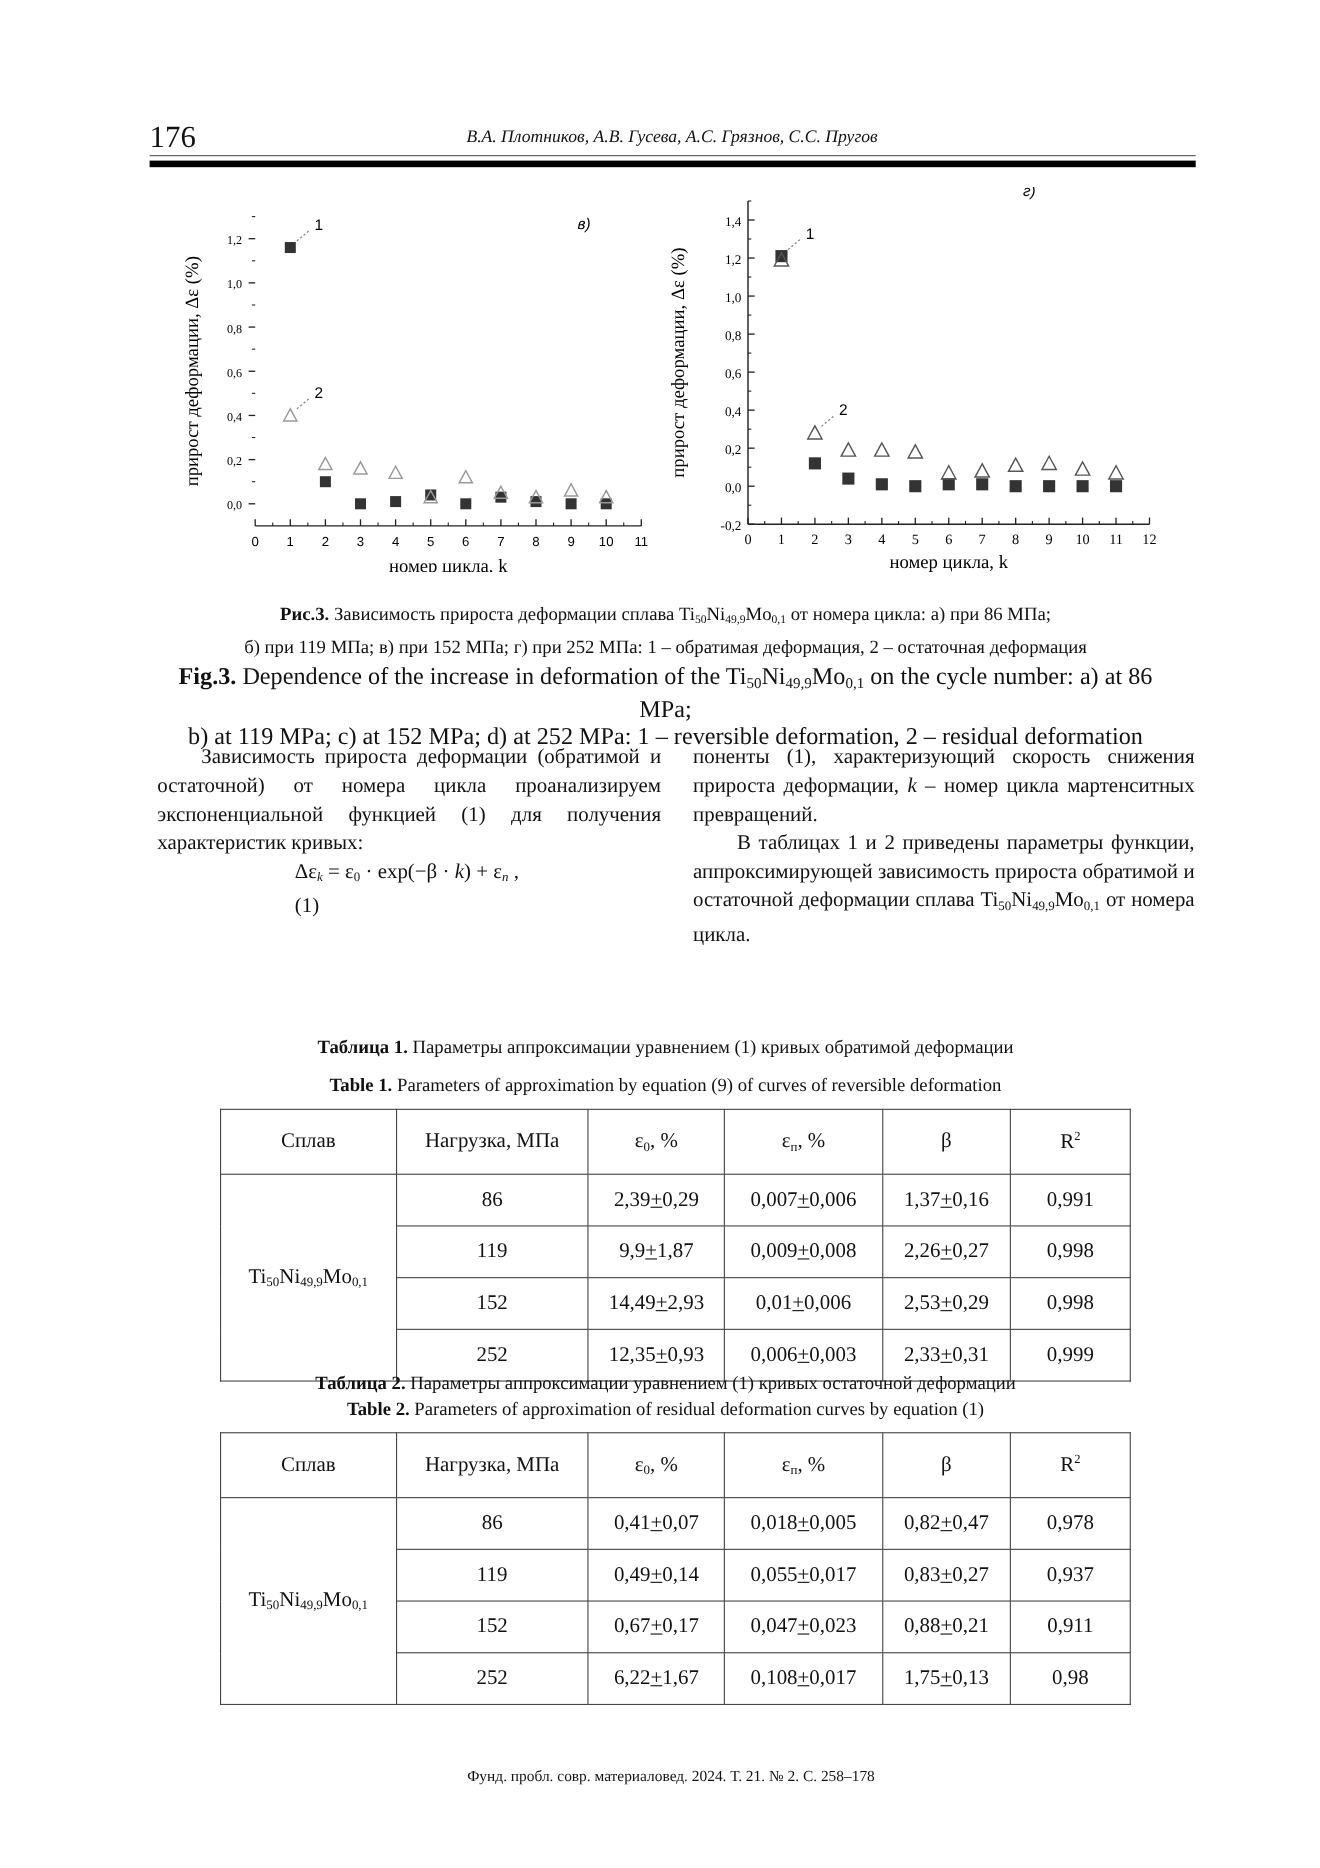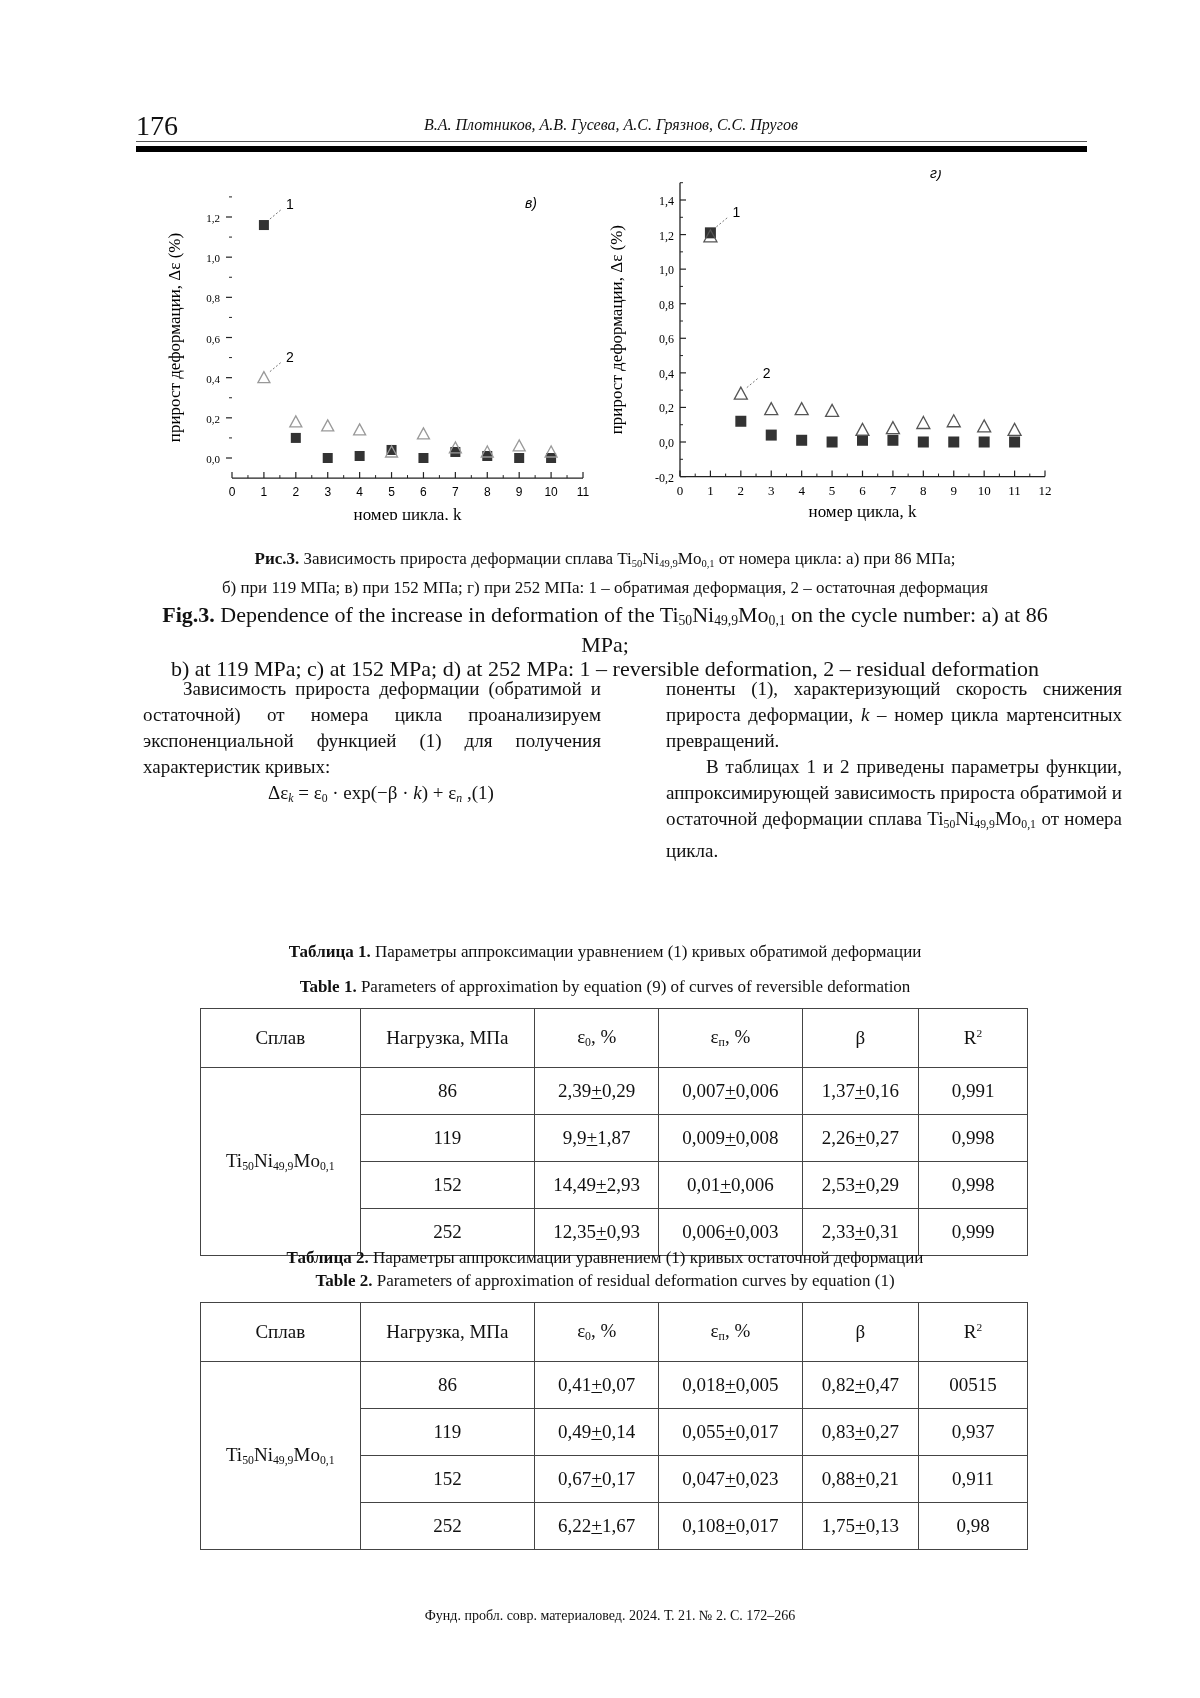--- a/index.html
+++ b/index.html
@@ -8,23 +8,23 @@
   #page-num { left:136px; top:110px; font-size:28px; }
   #running-head { left:400px; top:116px; font-size:16px; font-style:italic;margin-left:24px; }
   #rule-thin { left:136px; top:141px; width:951px; height:1px; background:#555; }
   #rule-thick { left:136px; top:146px; width:951px; height:6px; background:#000; }
   svg text { font-family:"Liberation Serif", serif; }
   .sans { font-family:"Liberation Sans", sans-serif; }
   #cap-ru { left:140px; top:547px; width:930px; text-align:center; font-size:17px; line-height:24px; }
   #cap-en { left:140px; top:603px; width:930px; text-align:center; font-size:22px; line-height:24px; }
   .col { font-size:19px; line-height:26px; text-align:justify; }
   #col-left { left:143px; top:676px; width:458px; }
-  #col-right { left:630px; top:676px; width:456px;margin-left:36px; }
+  #col-right { left:630px; top:676px; width:456px; }
   .indent { text-indent:40px; }
-  .eq { display:flex; justify-content:flex-start; margin:0 0 8px 0; padding-left:125px; font-style:normal; }
+  .eq { display:flex; justify-content:flex-end; margin:0 0 8px 0; padding-left:125px; font-style:normal;flex-direction:column; }
   .tcap { position:absolute; left:140px; width:930px; text-align:center; font-size:17px; }
   table.data { position:absolute; border-collapse:collapse; font-size:19px; }
   table.data td, table.data th { border:1.5px solid #444; text-align:center; font-weight:normal; padding:5px; }
   table.data th { height:48px; }
   table.data td { height:36px; }
   #footer { left:380px; top:1608px; width:460px; text-align:center; font-size:14px; }
   sub { font-size:0.62em; vertical-align:-0.25em; }
   .u { text-decoration:underline; }
 </style>
 </head>
@@ -314,21 +314,21 @@
         <th>ε<sub>п</sub>, %</th>
         <th>β</th>
         <th>R<sup style="font-size:0.6em">2</sup></th>
       </tr>
       <tr>
         <td rowspan="4">Ti<sub>50</sub>Ni<sub>49,9</sub>Mo<sub>0,1</sub></td>
         <td>86</td>
         <td>0,41<span class="u">+</span>0,07</td>
         <td>0,018<span class="u">+</span>0,005</td>
         <td>0,82<span class="u">+</span>0,47</td>
-        <td>00515</td>
+        <td>0,978</td>
       </tr>
       <tr>
         <td>119</td>
         <td>0,49<span class="u">+</span>0,14</td>
         <td>0,055<span class="u">+</span>0,017</td>
         <td>0,83<span class="u">+</span>0,27</td>
         <td>0,937</td>
       </tr>
       <tr>
         <td>152</td>
@@ -340,13 +340,13 @@
       <tr>
         <td>252</td>
         <td>6,22<span class="u">+</span>1,67</td>
         <td>0,108<span class="u">+</span>0,017</td>
         <td>1,75<span class="u">+</span>0,13</td>
         <td>0,98</td>
       </tr>
     </tbody>
   </table>
 
-<div class="abs" id="footer">Фунд. пробл. совр. материаловед. 2024. Т. 21. № 2. С. 172–266</div>
+<div class="abs" id="footer">Фунд. пробл. совр. материаловед. 2024. Т. 21. № 2. С. 258–178</div>
 
 </body></html>

